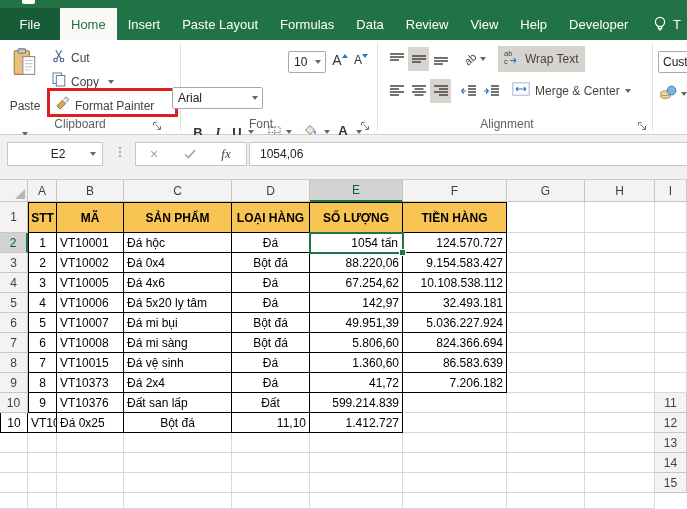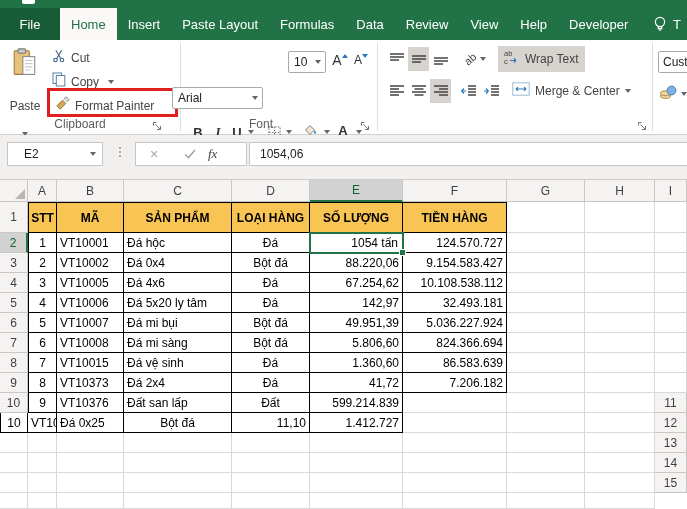--- a/index.html
+++ b/index.html
@@ -37,28 +37,28 @@
   .fontbtn { position:absolute; top:80px; height:24px; display:flex; align-items:center; justify-content:center; font-size:13px; color:#333; }
   .charbtn { font-weight:bold; }
   .colorbar { position:absolute; height:4px; width:15px; }
   .pressed { background:#D7D3CF; }
   .alnbtn { position:absolute; width:21px; height:24px; display:flex; align-items:center; justify-content:center; }
   .bigbtn { position:absolute; height:26px; display:flex; align-items:center; gap:5px; padding:0 6px; }
 
   
   .fbar { position:absolute; left:0; top:135px; width:687px; height:45px; background:#F2F0EF; border-bottom:1px solid #CFCDCB; }
   .namebox { position:absolute; left:7px; top:7px; width:96px; height:24px; background:#fff; border:1px solid #C8C6C4; display:flex; align-items:center; font-size:12px; color:#222; }
-  .namebox .nval { flex:1; padding-left:16px; }
+  .namebox .nval { flex:1; padding-left:24px;text-align:center; }
   .namebox .carr { width:18px; display:flex; justify-content:center; }
   .fdots { position:absolute; left:119px; top:12px; display:flex; flex-direction:column; gap:2px; }
   .fdots i { width:2px; height:2px; background:#9a9896; border-radius:50%; }
   .fxbox { position:absolute; left:135px; top:7px; width:112px; height:24px; background:#fff; border:1px solid #C8C6C4; display:flex; align-items:center; }
   .fx-x { width:36px; text-align:center; color:#A6A4A2; font-size:14px; }
   .fx-check { width:36px; display:flex; justify-content:center; }
-  .fx-fx { width:36px; text-align:left; font-family:"Liberation Serif","DejaVu Serif",serif; font-style:italic; font-size:13px; color:#444; }
+  .fx-fx { width:36px; text-align:center; font-family:"Liberation Serif","DejaVu Serif",serif; font-style:italic; font-size:13px; color:#444; }
   .finput { position:absolute; left:249px; top:7px; width:491px; height:24px; background:#fff; border:1px solid #C8C6C4; border-right:none; display:flex; align-items:center; padding-left:10px; font-size:12px; color:#222; }
 
   
   .sheet { position:absolute; left:0; top:180px; width:687px; height:329px; background:#fff; }
   .sheet-grid { position:absolute; inset:0; display:grid; grid-template-columns:28px 29px 67px 108px 78px 93px 104px 78px 70px 32px; grid-template-rows:22px 31px repeat(13,20px) 16px; }
   .cell { overflow:hidden; display:flex; align-items:center; font-size:12px; }
   .hdr { background:#F5F3F2; justify-content:center; color:#3F3F3F; border-right:1px solid #C9C7C5; border-bottom:1px solid #C9C7C5; }
   .corner { position:relative; background:#F5F3F2; border-right:1px solid #C9C7C5; border-bottom:1px solid #C9C7C5; }
   .corner::after { content:''; position:absolute; right:2px; bottom:2px; width:0; height:0; border-left:10px solid transparent; border-bottom:10px solid #B8B6B4; }
   .sel-colhdr { background:#D2D2D2; color:#0E6332; border-bottom:2px solid #217346; }
@@ -277,20 +277,21 @@
     <div class="bigbtn" style="left:506px; top:38px;">
       <span>
         <svg width="18" height="14" viewBox="0 0 18 14">
             <rect x="0.8" y="0.8" width="16.4" height="12.4" fill="#fff" stroke="#9FB8D4"></rect>
             <path d="M4 7 h10 M4 7 l2 -1.8 M4 7 l2 1.8 M14 7 l-2 -1.8 M14 7 l-2 1.8" stroke="#2B77C0" stroke-width="1.1" fill="none"></path>
           </svg>
       </span>
       <span class="rbtn-label">Merge &amp; Center</span>
       <span class="tri-down"></span>
     </div>
+    <div class="grouplabel" style="left:378px; width:258px;">Alignment</div>
     <span class="launcher" style="left:637px;">
       <svg width="11" height="11" viewBox="0 0 11 11">
           <path d="M1.5 4.5 V1.5 H4.5" fill="none" stroke="#767472"></path>
           <path d="M3.5 3.5 L8.5 8.5 M8.5 5 V8.5 H5" fill="none" stroke="#767472"></path>
         </svg>
     </span>
 
     <div class="combo" style="left:658px; top:11px; width:34px;">
       <span class="cval" style="padding-left:4px;">Cust</span>
     </div>

